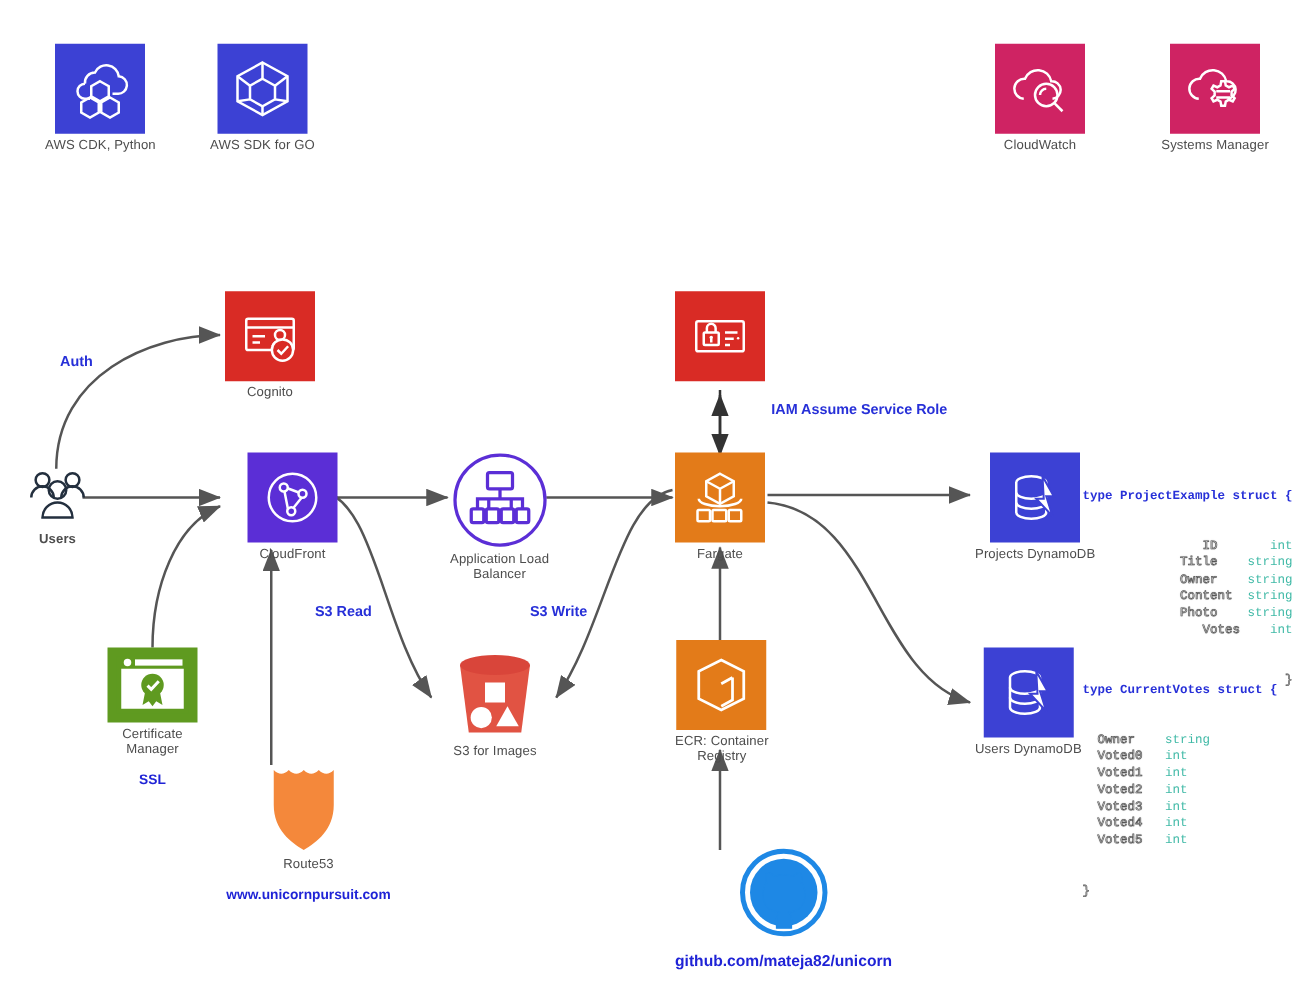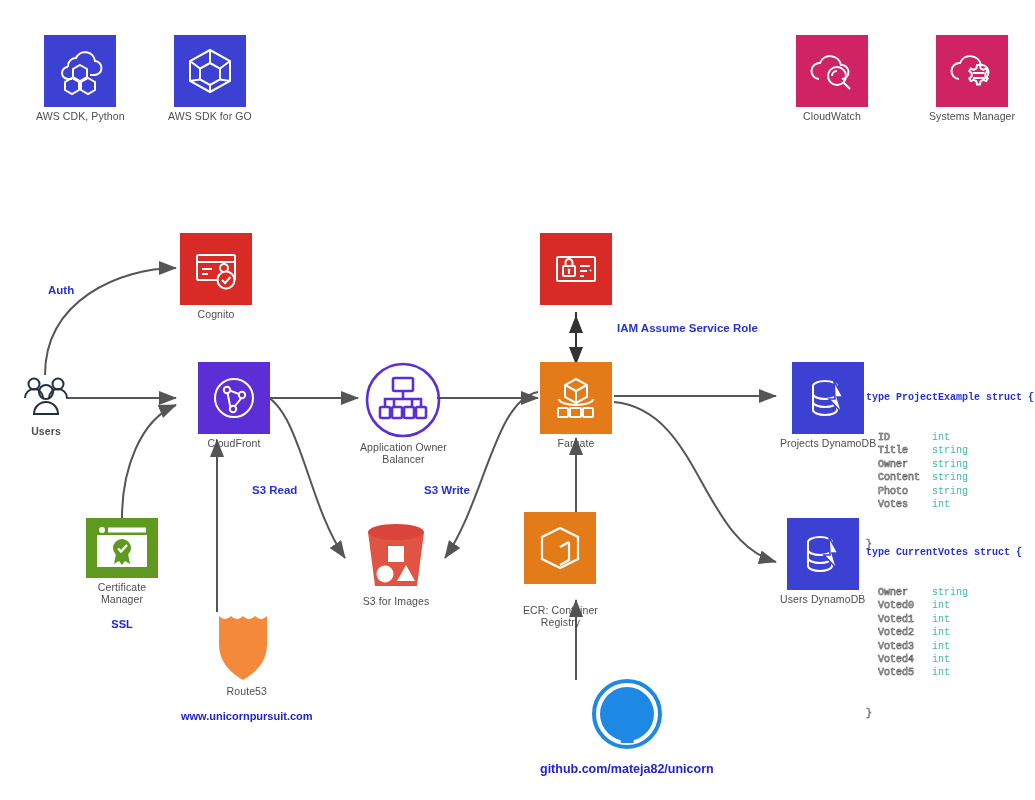--- a/index.html
+++ b/index.html
@@ -173,21 +173,21 @@
     <svg width="76" height="76" viewBox="0 0 76 76" stroke="#5b2ed6" stroke-width="2.6" fill="none">
       <circle cx="38" cy="38" r="36"></circle>
       <rect x="28" y="16" width="20" height="13" rx="1.5"></rect>
       <path d="M38,29 v8 M20,45 v-8 h36 v8 M29,45 v-8 M47,45 v-8"></path>
       <rect x="15" y="45" width="10" height="11" rx="1.5"></rect>
       <rect x="27" y="45" width="10" height="11" rx="1.5"></rect>
       <rect x="39" y="45" width="10" height="11" rx="1.5"></rect>
       <rect x="51" y="45" width="10" height="11" rx="1.5"></rect>
     </svg>
   </div>
-  <div class="cap">Application Owner
+  <div class="cap">Application Load
 Balancer</div>
 </div>
 
 <div class="node" style="left:540px;top:362px;">
   <div class="tile sq" style="background:#e37b19;">
     <svg width="52" height="52" viewBox="0 0 52 52" stroke="#fff" stroke-width="2" fill="none">
       <path d="M26,7 l11,6 v12 l-11,6 l-11,-6 V13 z"></path>
       <path d="M26,19 l11,-6 M26,19 v12 M26,19 L15,13"></path>
       <path d="M9,27 a17,6 0 0 0 34,0"></path>
       <rect x="20" y="36" width="11" height="9" rx="1"></rect>
@@ -253,21 +253,21 @@
       <path d="M10,16 h56 l-7,54 h-42 z" fill="#e15343"></path>
       <ellipse cx="38" cy="16" rx="28" ry="8" fill="#d9453a"></ellipse>
       <rect x="30" y="30" width="16" height="16" fill="#fff"></rect>
       <circle cx="27" cy="58" r="8.5" fill="#fff"></circle>
       <path d="M48,49 l9,16 h-18 z" fill="#fff"></path>
     </svg>
   </div>
   <div class="cap">S3 for Images</div>
 </div>
 
-<div class="node" style="left:523px;top:512px;gap:17px;">
+<div class="node" style="left:540px;top:512px;">
   <div class="tile sq" style="background:#e37b19;">
     <svg width="50" height="50" viewBox="0 0 50 50" stroke="#fff" stroke-width="2.2" fill="none">
       <path d="M25,5 L43,14 v22 L25,45 L7,36 V14 z"></path>
       <path d="M34,19 v18 l-9,5 M34,19 l-9,5"></path>
     </svg>
   </div>
   <div class="cap">ECR: Container
 Registry</div>
 </div>
 
@@ -281,21 +281,21 @@
     </svg>
   </div>
   <div class="cap-blue" style="font-size:12.5px;">github.com/mateja82/unicorn</div>
 </div>
 
 <div class="edgelabel" style="left:48px;top:284px;">Auth</div>
 <div class="edgelabel" style="left:584px;top:322px;padding-left:33px;">IAM Assume Service Role</div>
 <div class="edgelabel" style="left:252px;top:484px;">S3 Read</div>
 <div class="edgelabel" style="left:424px;top:484px;text-align:center;">S3 Write</div>
 
-<div class="codeblk" style="left:866px;top:364px;">
+<div class="codeblk" style="left:866px;top:364px;text-align:right;">
   <div><span class="c-kw">type ProjectExample struct {</span></div>
   <div id="proj-fields"><div><span class="c-fl">  ID       </span><span class="c-ty">int</span></div><div><span class="c-fl">  Title    </span><span class="c-ty">string</span></div><div><span class="c-fl">  Owner    </span><span class="c-ty">string</span></div><div><span class="c-fl">  Content  </span><span class="c-ty">string</span></div><div><span class="c-fl">  Photo    </span><span class="c-ty">string</span></div><div><span class="c-fl">  Votes    </span><span class="c-ty">int</span></div></div>
   <div><span class="c-br">}</span></div>
 </div>
 
 <div class="codeblk" style="left:866px;top:519px;">
   <div><span class="c-kw">type CurrentVotes struct {</span></div>
   <div id="votes-fields"><div><span class="c-fl">  Owner    </span><span class="c-ty">string</span></div><div><span class="c-fl">  Voted0   </span><span class="c-ty">int</span></div><div><span class="c-fl">  Voted1   </span><span class="c-ty">int</span></div><div><span class="c-fl">  Voted2   </span><span class="c-ty">int</span></div><div><span class="c-fl">  Voted3   </span><span class="c-ty">int</span></div><div><span class="c-fl">  Voted4   </span><span class="c-ty">int</span></div><div><span class="c-fl">  Voted5   </span><span class="c-ty">int</span></div></div>
   <div><span class="c-br">}</span></div>
 </div>

